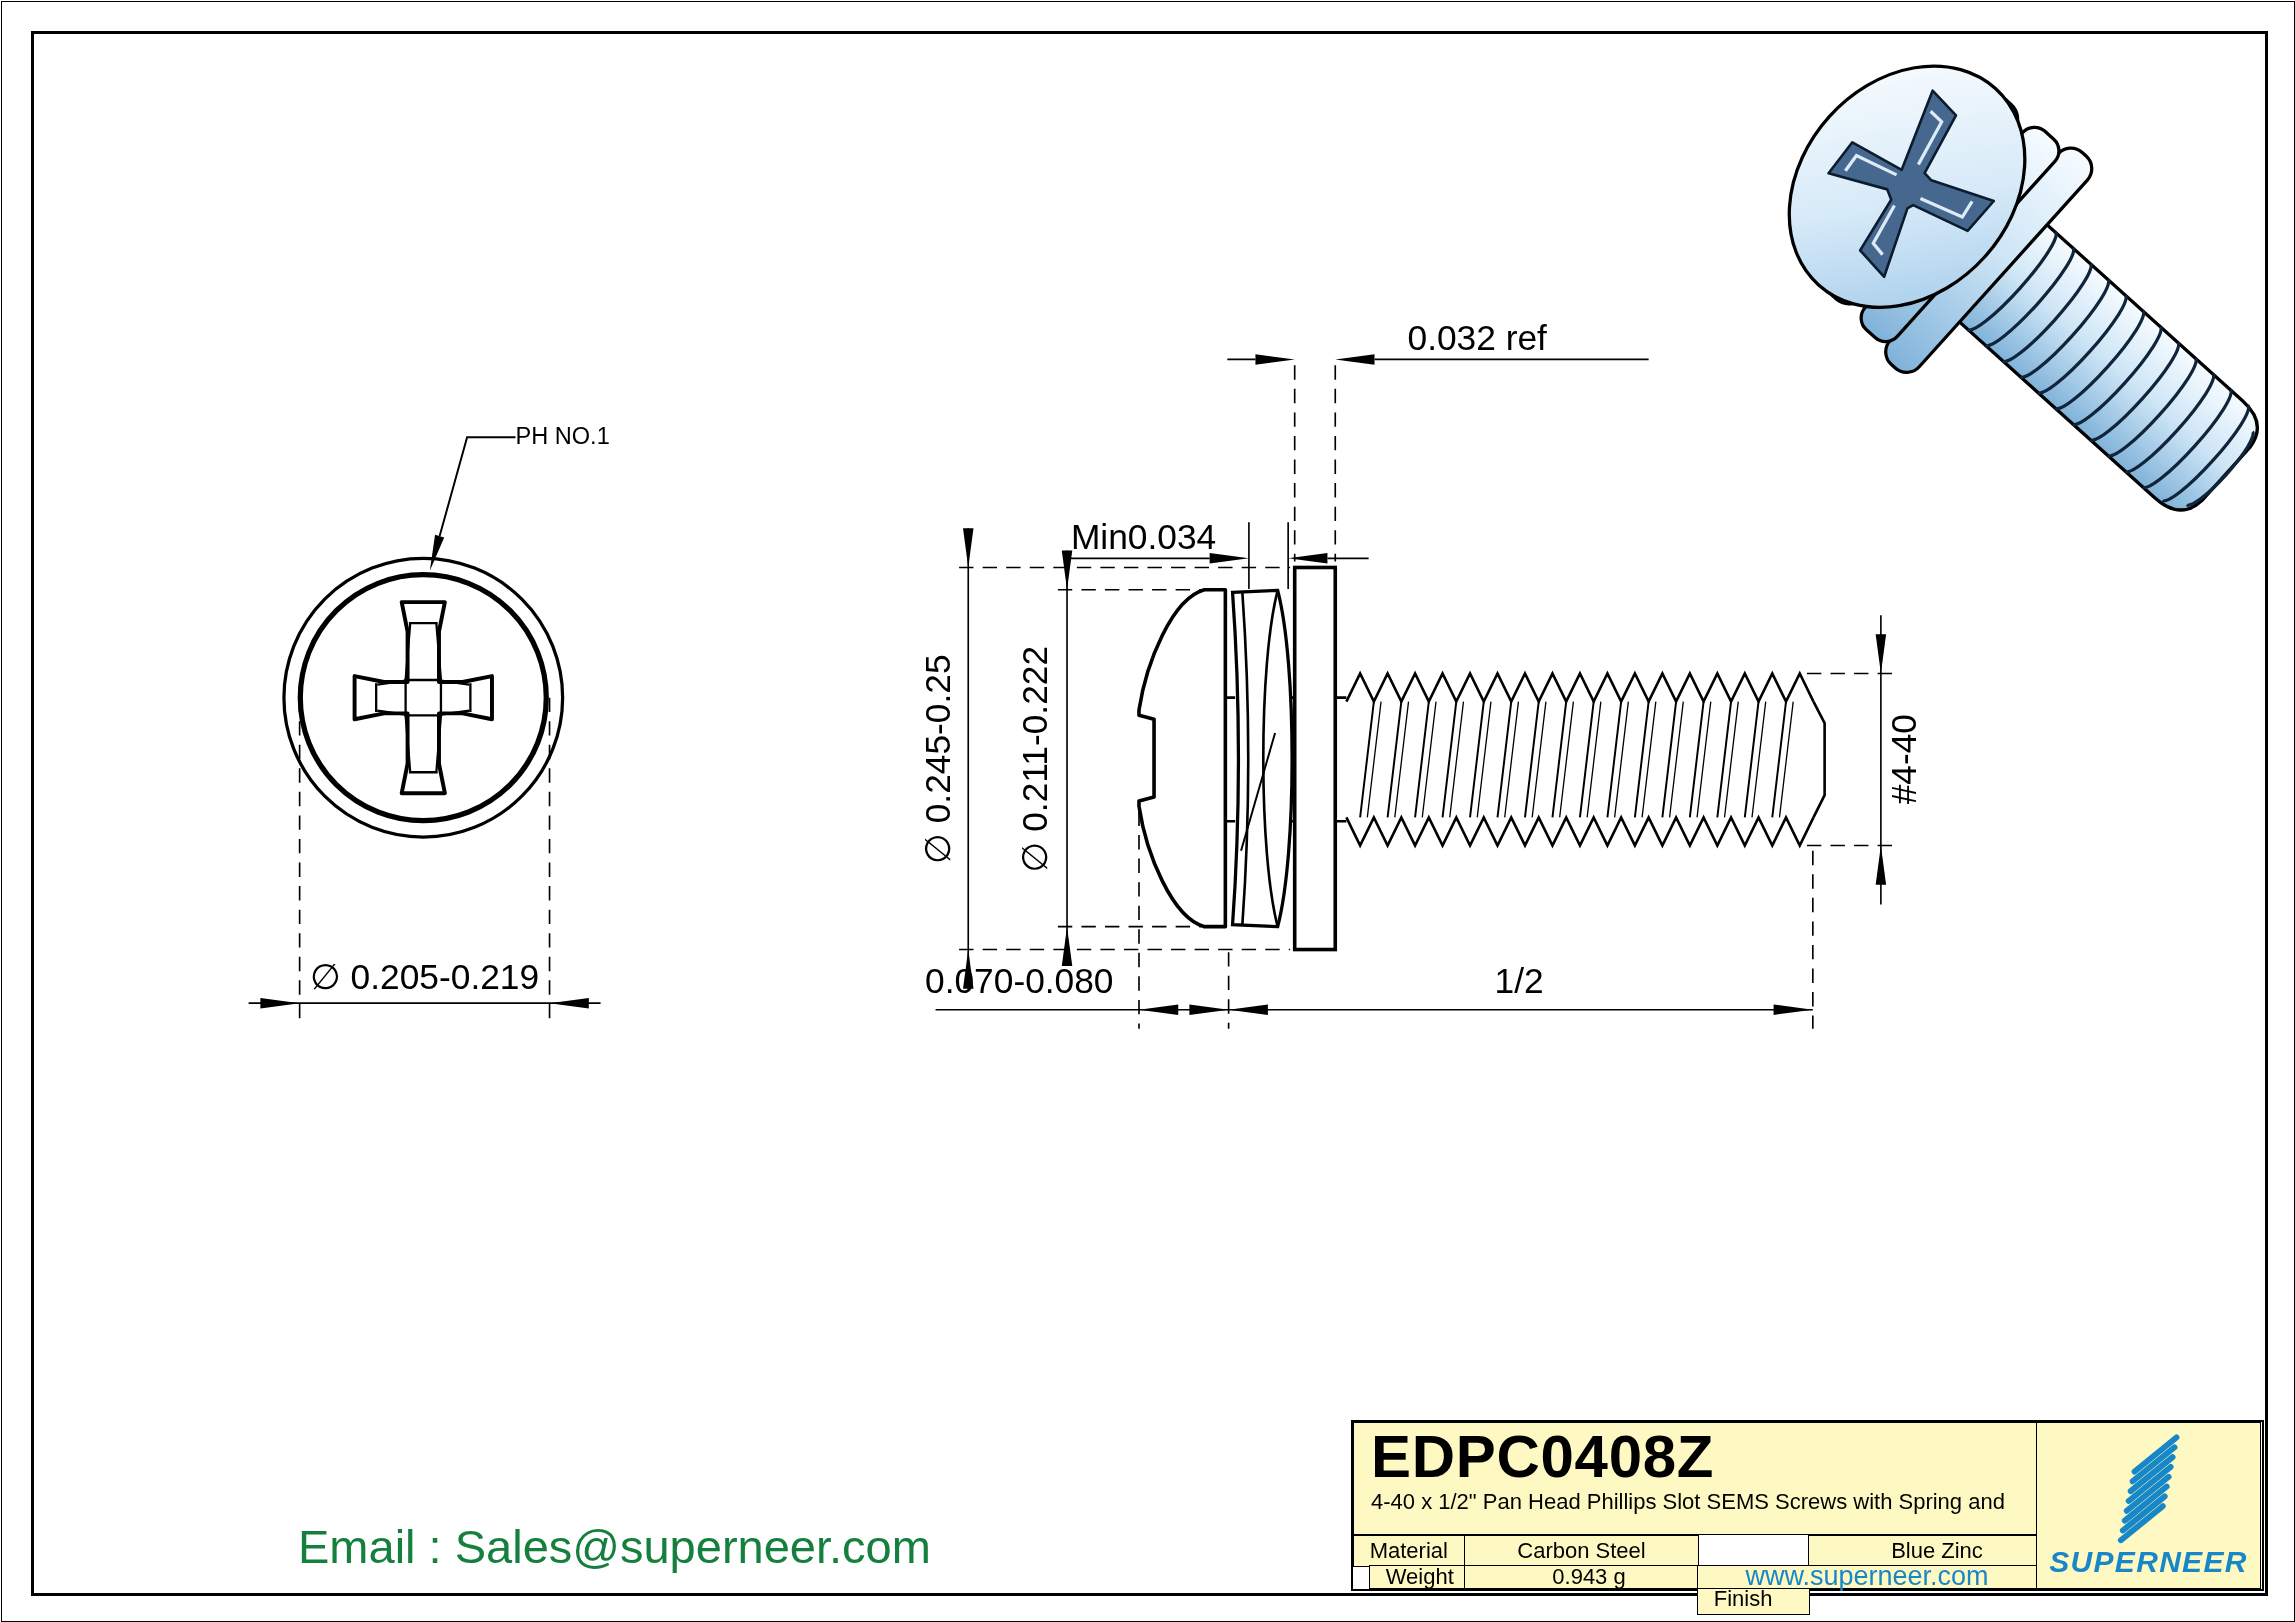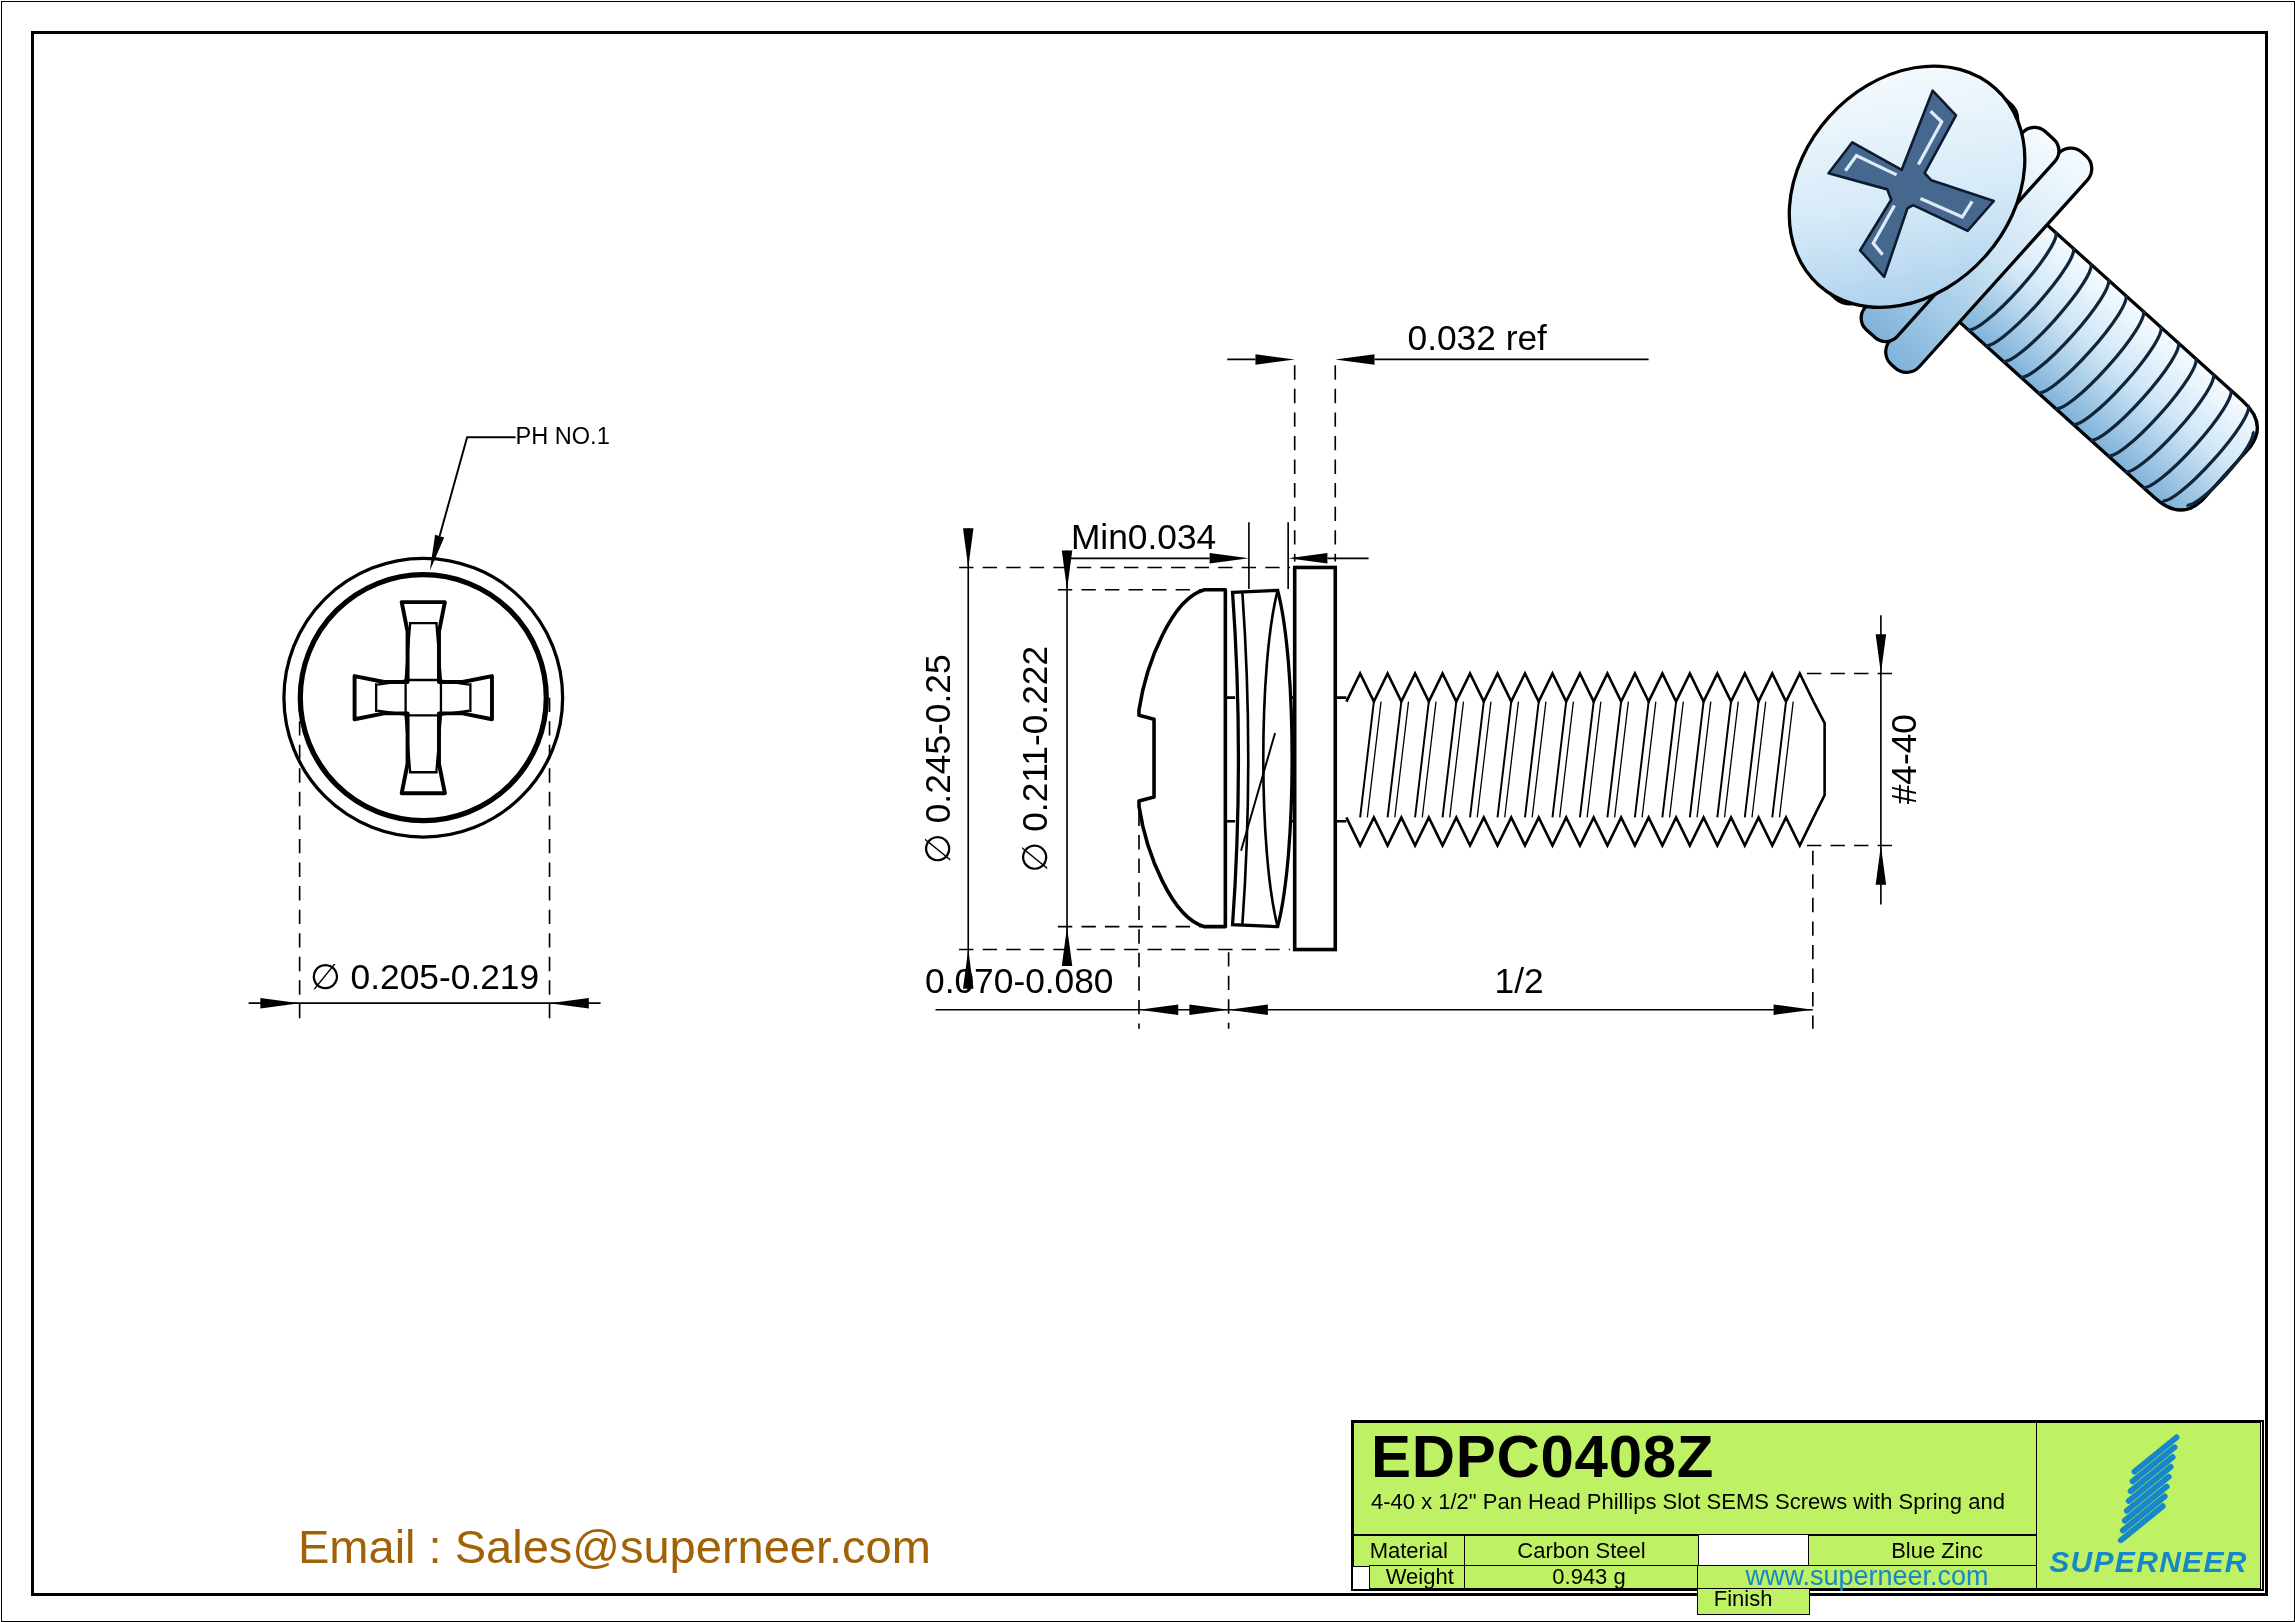--- a/index.html
+++ b/index.html
@@ -4,39 +4,39 @@
 <style>
   html,body{margin:0;padding:0;background:#ffffff;}
   body{width:2295px;height:1623px;position:relative;font-family:"Liberation Sans", sans-serif;overflow:hidden;}
   .page-border-outer{position:absolute;left:1.3px;top:1.3px;width:2292px;height:1619px;border:1.3px solid #000;}
   .page-border-inner{position:absolute;left:31px;top:31px;width:2231px;height:1559px;border:3.3px solid #000;}
   svg text{fill:#000;}
   .dim-text{font-size:54px;}
   .label-text{font-size:36px;}
   
   .titleblock{position:absolute;left:1351px;top:1420px;width:913px;height:171px;box-sizing:border-box;border:2.6px solid #000;background:#fff;}
-  .tb-cell{position:absolute;box-sizing:border-box;border:1.3px solid #000;background:#bef264;}
+  .tb-cell{position:absolute;box-sizing:border-box;border:1.3px solid #000;background:#fef9c3;}
   .tb-desc{left:0;top:0;width:684px;height:113px;padding:3.9px 0 0 17px;}
   .tb-part{font-size:60px;font-weight:bold;letter-spacing:0.7px;line-height:1.0;}
   .tb-descline{font-size:22px;line-height:1.18;margin-top:2.6px;}
   .tb-mat-l{left:0;top:113px;width:112px;height:32px;}
   .tb-mat-v{left:111px;top:113px;width:235px;height:32px;}
   .tb-fin-l{left:344px;top:113px;width:113px;height:32px;margin-top:48px;}
   .tb-fin-v{left:455px;top:113px;width:229px;height:32px;padding-left:29px;}
   .tb-wt-l{left:16px;top:143px;width:112px;height:23.6px;}
   .tb-wt-v{left:111px;top:143px;width:235px;height:23.6px;padding-left:15px;}
   .tb-web{left:344px;top:143px;width:340px;height:23.6px;}
   .tb-logo{left:683px;top:0;width:225px;height:167px;border:1.3px solid #000;}
   .tb-label{display:flex;align-items:center;padding-left:15.7px;font-size:22px;}
   .tb-center{display:flex;align-items:center;justify-content:center;font-size:22px;}
   .tb-web a{color:#1787c8;text-decoration:none;font-size:27px;}
   .brandword{position:absolute;left:0;right:0;bottom:9.2px;text-align:center;font-size:30px;font-weight:bold;color:#1787c8;letter-spacing:1.3px;font-style:italic;}
   .logo-stripes{position:absolute;left:50%;top:10.5px;transform:translateX(-50%);}
   
-  .email{position:absolute;left:298px;top:1519px;font-size:47px;color:#a16207;}
+  .email{position:absolute;left:298px;top:1519px;font-size:47px;color:#15803d;}
 </style>
 </head>
 <body>
 
 <div class="page-border-outer"></div>
 <div class="page-border-inner"></div>
 
 <svg width="2295" height="1623" viewBox="0 0 3508 2480" style="position:absolute;left:0;top:0;">
   <defs>
     <linearGradient id="met" x1="0" y1="0" x2="0" y2="1">

